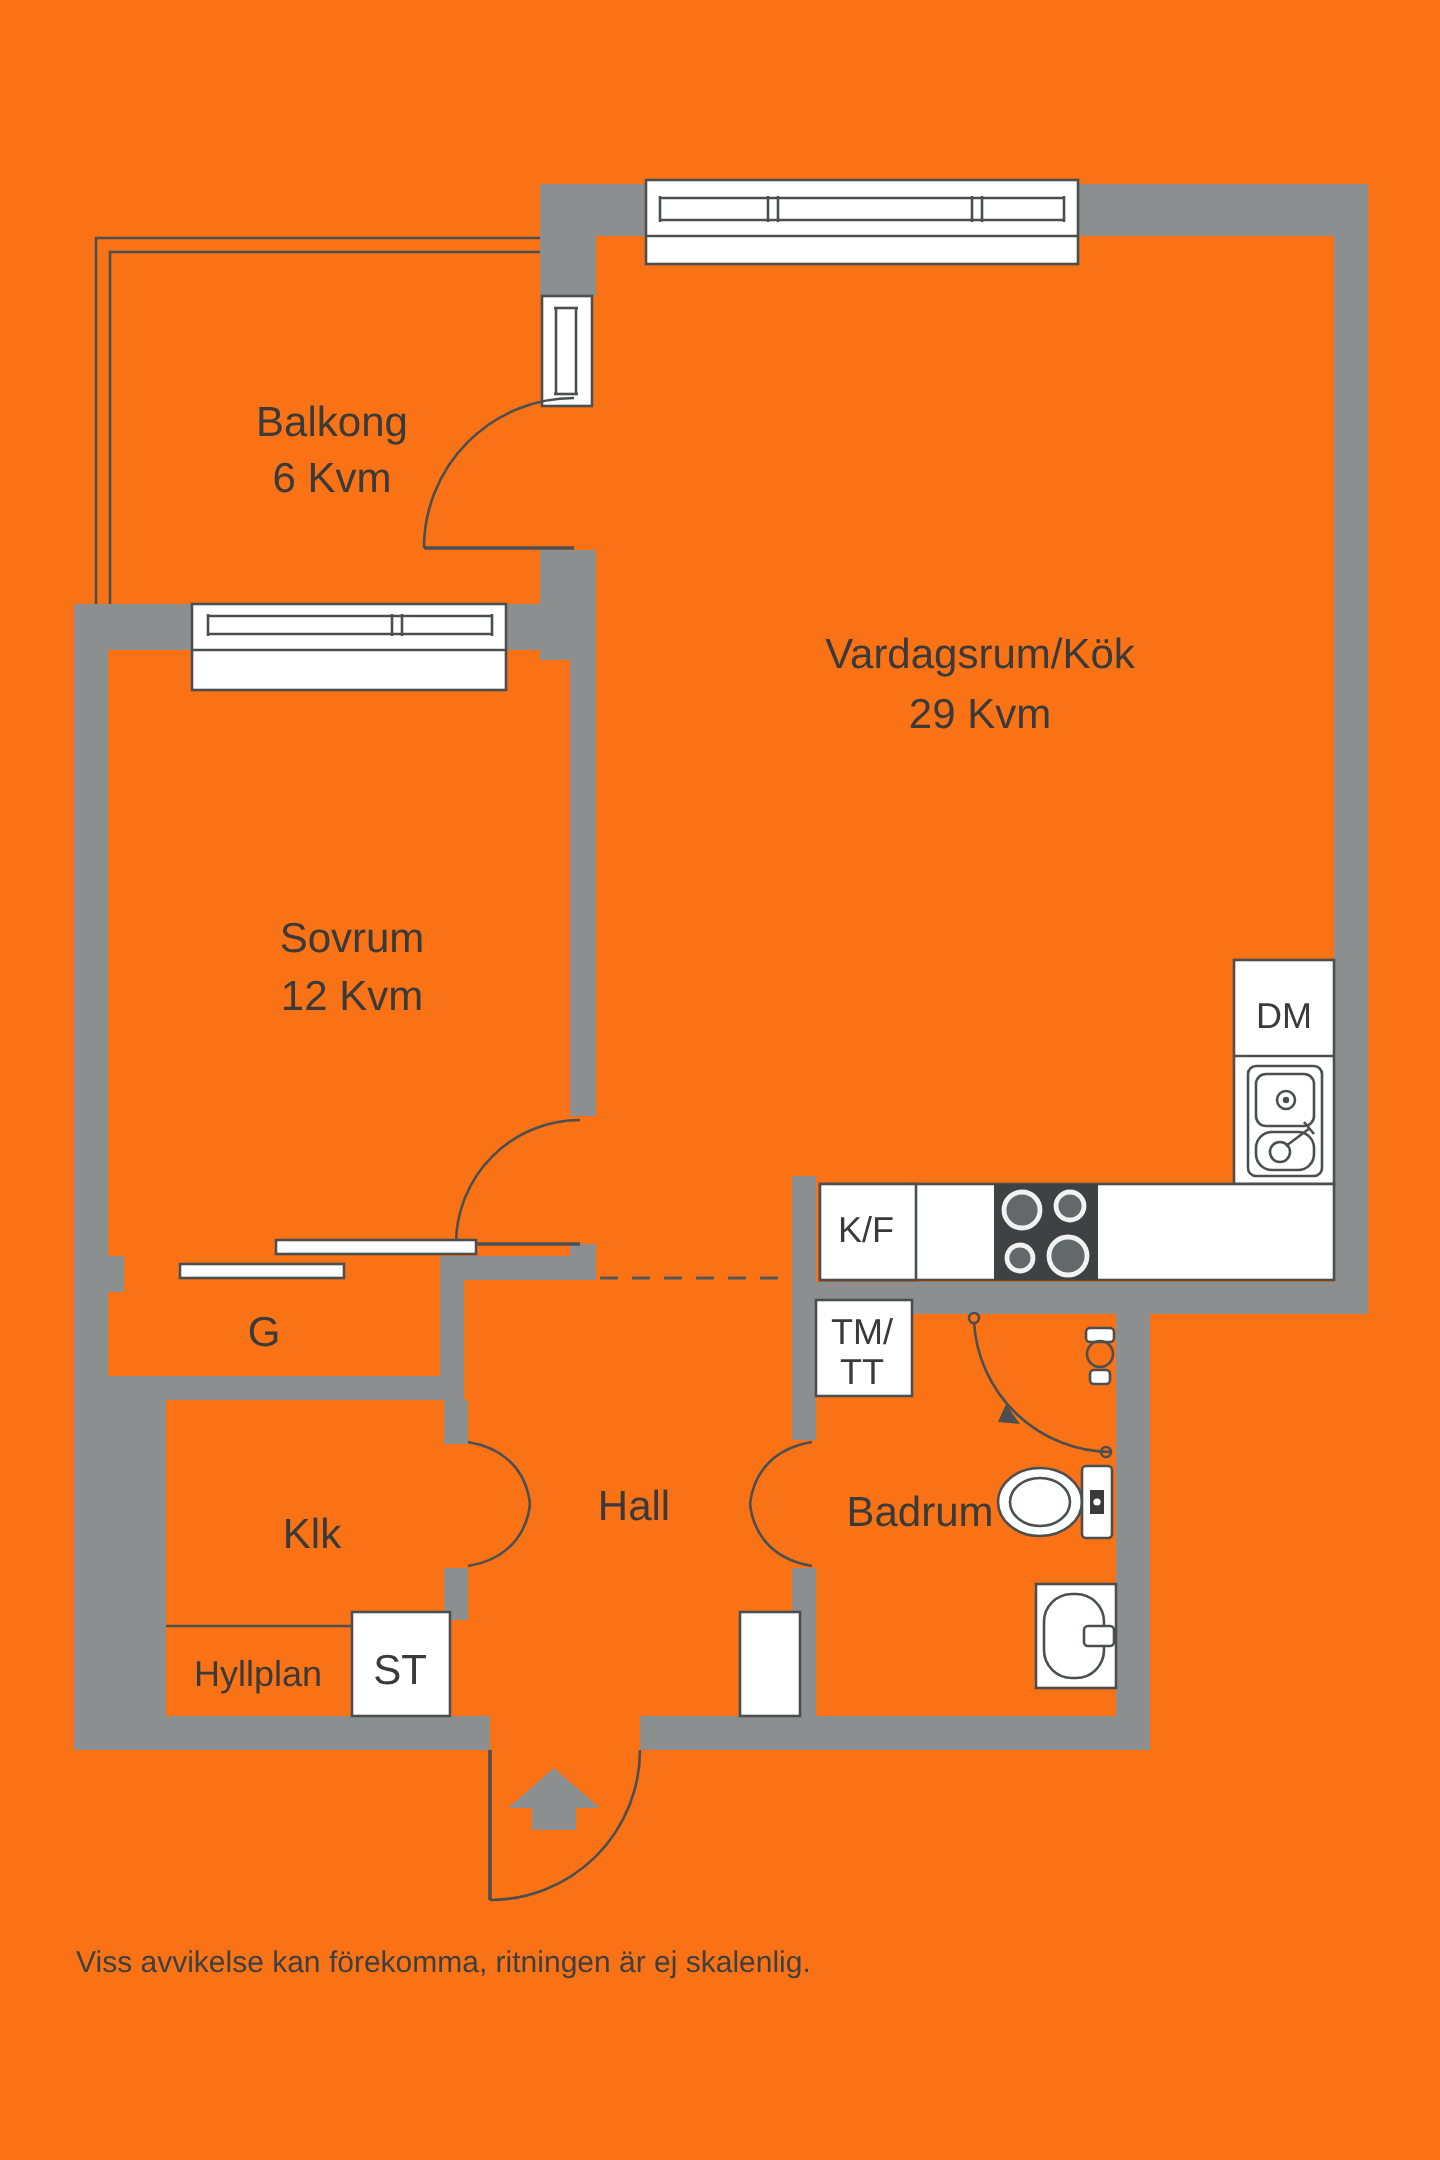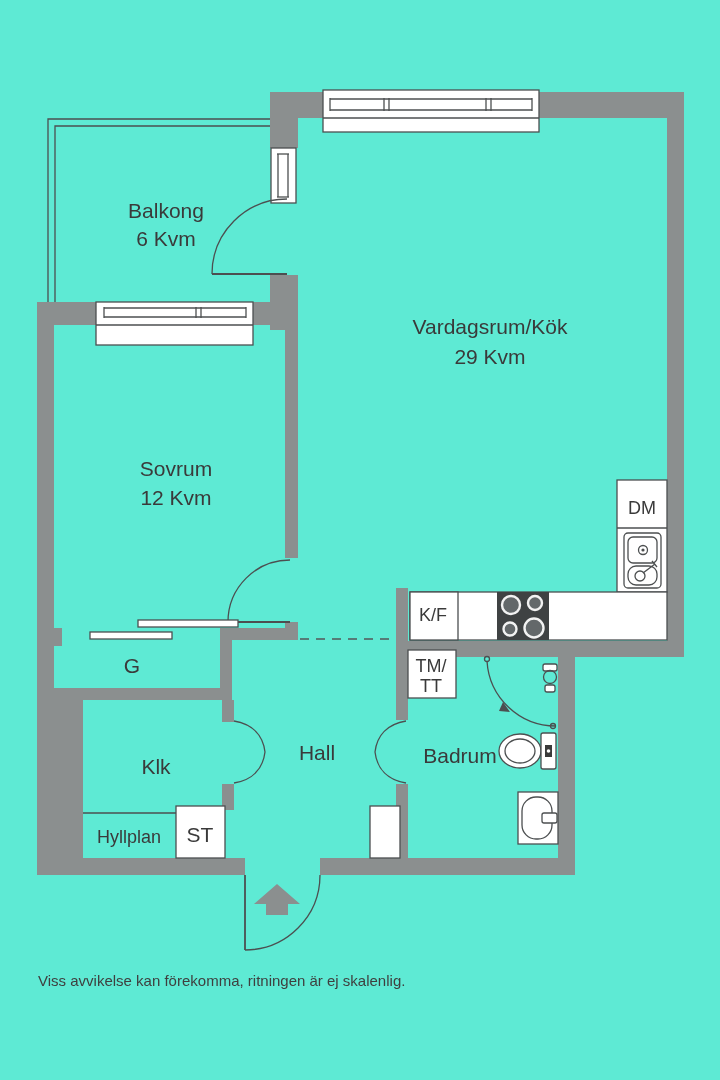--- a/index.html
+++ b/index.html
@@ -1,16 +1,16 @@
 <!DOCTYPE html>
 <html><head>
 <meta charset="utf-8">
 <style>
   html,body{margin:0;padding:0;background:#ffffff;}
-  .page{position:relative;width:720px;height:1080px;background:#5eead4;overflow:hidden;
+  .page{position:relative;width:720px;height:1080px;background:#f97316;overflow:hidden;
         font-family:"Liberation Sans", sans-serif;}
   svg{position:absolute;left:0;top:0;}
   svg text{fill:#3a3a3a;font-family:"Liberation Sans", sans-serif;}
   .room-label{font-size:21px;}
   .small-label{font-size:18px;}
   .fixture-label{font-size:18px;}
   .footer-label{font-size:15px;fill:#3f3f3f;}
   .thin{stroke:#4c4f50;stroke-width:1.3;fill:none;}
   .thinw{stroke:#4c4f50;stroke-width:1.3;fill:#ffffff;}
   .dash{stroke:#545758;stroke-width:1.6;fill:none;stroke-dasharray:9 7;}

